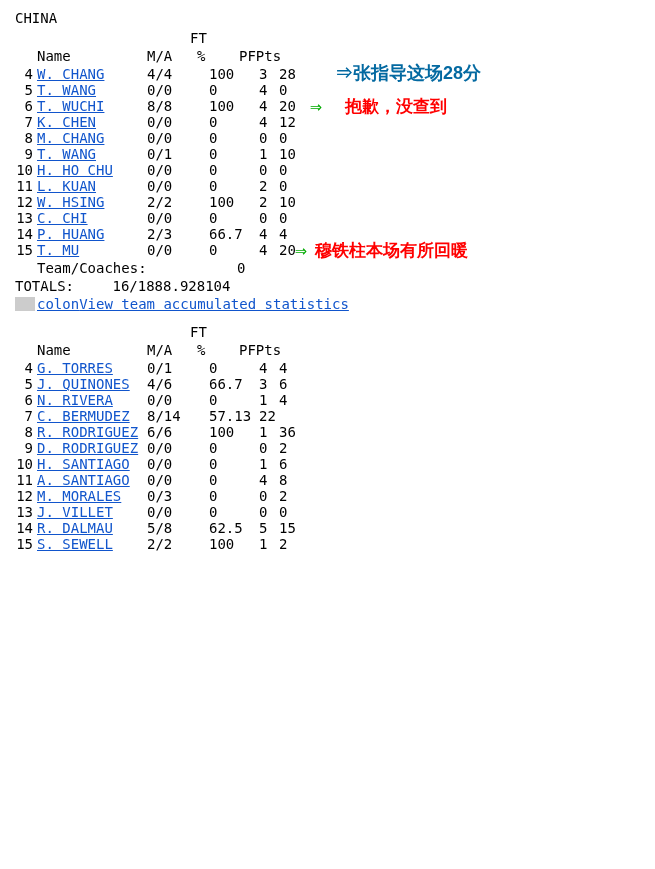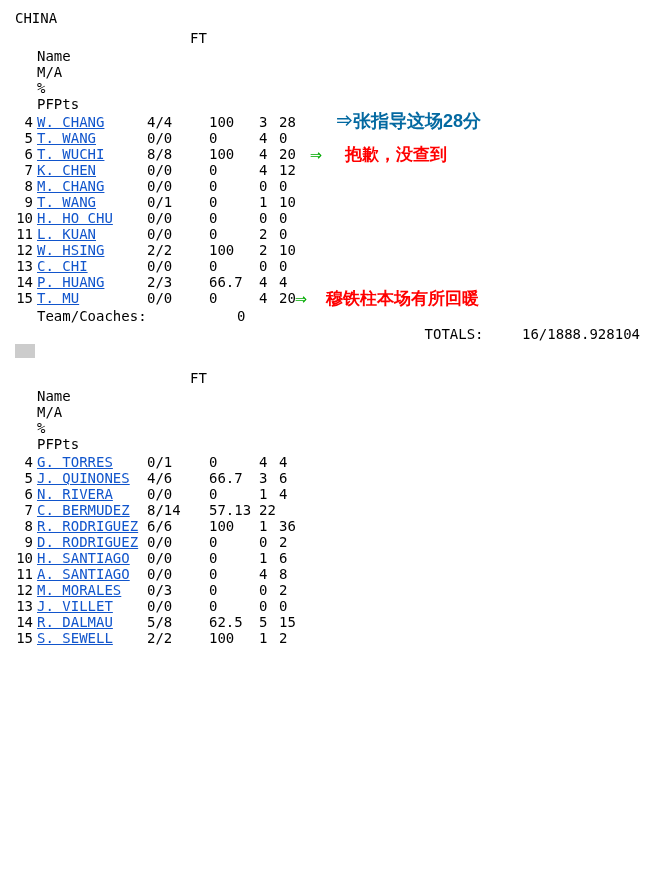--- a/index.html
+++ b/index.html
@@ -24,21 +24,20 @@
     .num-col { width: 22px; text-align: right; padding-right: 4px; }
     .name-col { width: 110px; }
     .ma-col { width: 50px; }
     .pct-col { width: 50px; margin-left: 12px; }
     .pf-col { width: 20px; }
     .pts-col { width: 30px; }
     a { color: #1155cc; text-decoration: underline; }
     .header-row {
       display: flex;
       margin-left: 22px;
-      flex-direction: column;
     }
     .annotation-red {
       color: #0369a1;
       font-family: sans-serif;
       font-size: 18px;
       font-weight: bold;
       position: absolute;
     }
     .team-link-row {
       display: flex;
@@ -178,36 +177,37 @@
     </div>
 
     <div class="player-row">
       <span class="num-col">15</span>
       <span class="name-col"><a href="#">T. MU</a></span>
       <span class="ma-col">0/0</span>
       <span class="pct-col">0</span>
       <span class="pf-col">4</span>
       <span class="pts-col">20</span>
       <span style="position:absolute; left:280px; color:#00aa00; font-size:20px;">⇒</span>
-      <span style="position:absolute; left:311px; color:red; font-size:17px; font-family:sans-serif; font-weight:bold;">穆铁柱本场有所回暖</span>
+      <span style="position:absolute; left:300px; color:red; font-size:17px; font-family:sans-serif; font-weight:bold;">穆铁柱本场有所回暖</span>
     </div>
 
     <div class="player-row" style="margin-top:2px;">
       <span style="width:22px;"></span>
       <span style="width:140px;">Team/Coaches:</span>
       <span style="margin-left:60px;">0</span>
     </div>
 
-    <div style="margin-top:2px;text-align:right;">
+    <div style="margin-top:2px;">
       <span>TOTALS:</span>
       <span style="margin-left:30px;">16/188</span><span>8.92</span><span>8104</span>
     </div>
 
     <div class="team-link-row">
       <span class="flag-placeholder"></span>
+      <a href="#">colon<span style="color:#1155cc;">View team accumulated statistics</span></a>
     </div>
   </div>
 
   <div class="section-gap relative-container">
 
     <div style="text-align:left; margin-left:175px; margin-bottom:2px;">
       <span>FT</span>
     </div>
 
     <div class="header-row" style="margin-bottom:2px;">

